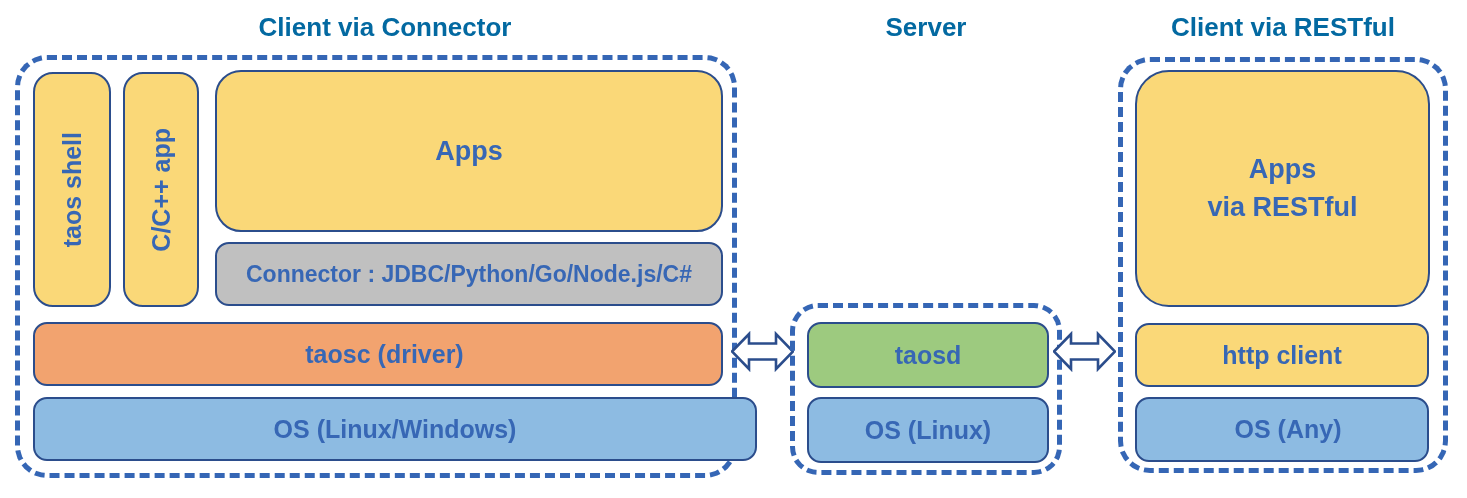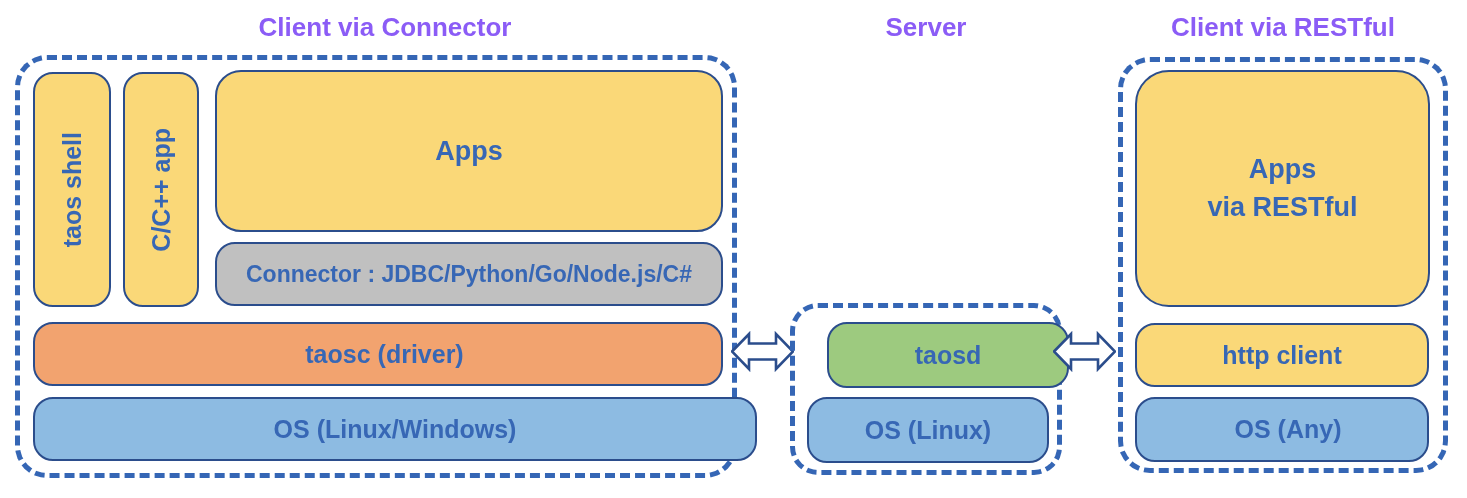--- a/index.html
+++ b/index.html
@@ -14,35 +14,35 @@
     background: #ffffff;
     font-family: "Liberation Sans", sans-serif;
     overflow: hidden;
   }
   .section-title {
     position: absolute;
     top: 12px;
     text-align: center;
     font-weight: bold;
     font-size: 26px;
-    color: #8b5cf6;
+    color: #0369a1;
     letter-spacing: 0px;
   }
   .dashed-box {
     position: absolute;
     box-sizing: border-box;
     border: 5px dashed var(--dash-blue, #3566B5);
     border-radius: 32px;
     background: transparent;
   }
   .box {
     position: absolute;
     box-sizing: border-box;
     border: 2.5px solid var(--border-dark, #2B4D8C);
-    border-radius: 20px;
+    border-radius: 14px;
     display: flex;
     align-items: center;
     justify-content: center;
     font-weight: bold;
     font-size: 25px;
     color: var(--text-blue, #3767B5);
     text-align: center;
   }
   .box.fill-yellow { background: var(--yellow, #FAD878); }
   .box.fill-gray   { background: var(--gray, #C0C0C0); }
@@ -60,21 +60,21 @@
   #d-connector { left: 15px;  top: 55px;  width: 722px; height: 423px; }
   #b-shell  { left: 33px;  top: 72px;  width: 78px;  height: 235px; border-radius: 20px; }
   #b-cpp    { left: 123px; top: 72px;  width: 76px;  height: 235px; border-radius: 20px; }
   #b-apps   { left: 215px; top: 70px;  width: 508px; height: 162px; border-radius: 26px; font-size: 27px; }
   #b-conn   { left: 215px; top: 242px; width: 508px; height: 64px;  font-size: 23px; }
   #b-taosc  { left: 33px;  top: 322px; width: 690px; height: 64px; }
   #b-os1    { left: 33px;  top: 397px; width: 724px; height: 64px; }
 
   
   #d-server { left: 790px; top: 303px; width: 272px; height: 172px; border-radius: 28px; }
-  #b-taosd  { left: 807px; top: 322px; width: 242px; height: 66px; margin-left: 20px; }
+  #b-taosd  { left: 807px; top: 322px; width: 242px; height: 66px; }
   #b-os2    { left: 807px; top: 397px; width: 242px; height: 66px; }
 
   
   #d-restful { left: 1118px; top: 57px; width: 330px; height: 416px; }
   #b-apps2  { left: 1135px; top: 70px;  width: 295px; height: 237px; border-radius: 34px; font-size: 27px; line-height: 1.4; flex-direction: column; }
   #b-http   { left: 1135px; top: 323px; width: 294px; height: 64px; }
   #b-os3    { left: 1135px; top: 397px; width: 294px; height: 65px; padding-left: 12px; }
 
   
   #t-connector { left: 165px;  width: 440px; }

